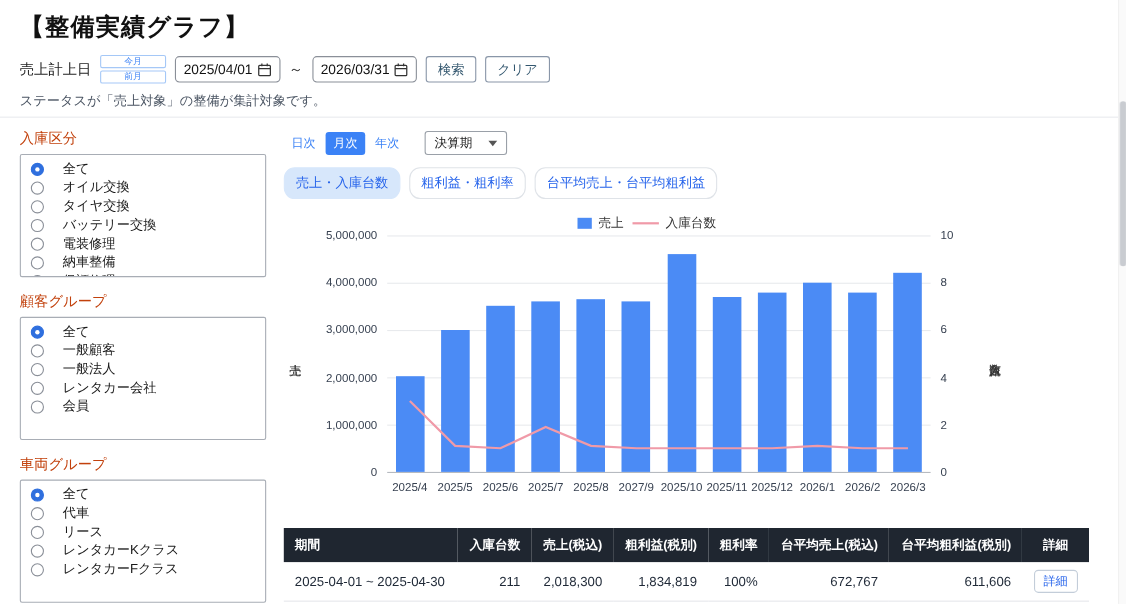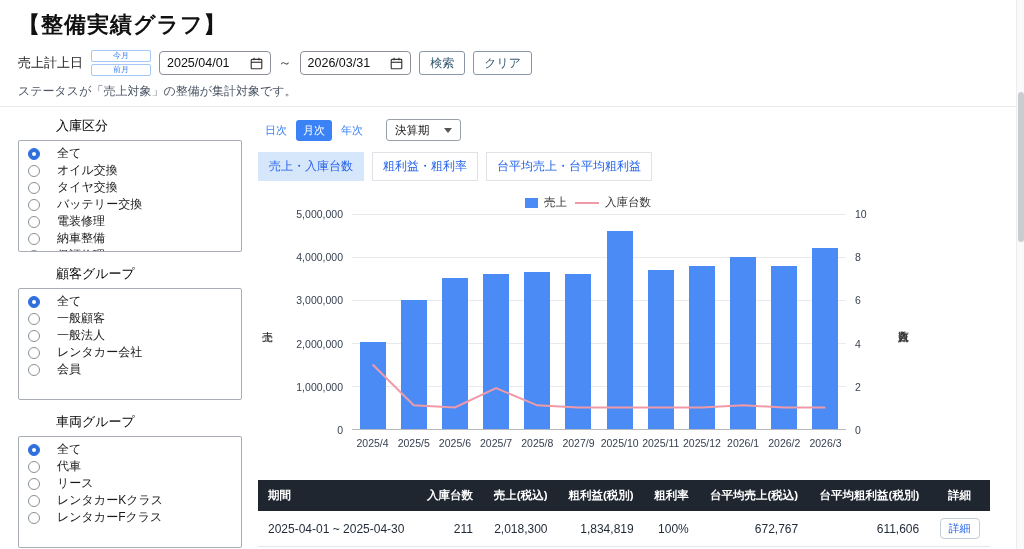--- a/index.html
+++ b/index.html
@@ -20,37 +20,37 @@
   }
   .filter-bar { display: flex; align-items: center; gap: 8px; }
   .filter-label { font-size: 13px; color: #222; }
   .quick-buttons { display: flex; flex-direction: column; gap: 2px; }
   .quick-btn {
     font-size: 8px; line-height: 10px; padding: 0 21px; border-radius: 2px;
     border: 1px solid #a5c8f7; color: #3b82f6; background: #fff; cursor: pointer;
     font-family: inherit;
   }
   .date-input {
-    display: inline-flex; align-items: center; gap: 20px; height: 24px;
+    display: inline-flex; align-items: center; gap: 4px; height: 24px;
     border: 1px solid #8a8f98; border-radius: 4px; background: #fff;
     padding: 0 7px; font-size: 12.5px; color: #111; cursor: pointer;
   }
   .tilde { font-size: 13px; color: #333; }
   .btn {
     height: 24px; padding: 0 10px; font-size: 12px; border-radius: 3px;
     border: 1px solid #8996a8; background: #fff; color: #32566e; cursor: pointer;
     font-family: inherit;
   }
   .note { font-size: 12px; color: #4b5563; margin-top: 7px; }
 
   
   .main { display: flex; gap: 16px; padding: 10px 8px 0 18px; }
   .sidebar { width: 224px; flex: none; }
   .filter-group { margin-bottom: 13px; }
-  .group-label { font-size: 13px; color: #000000; margin-bottom: 5px; margin-left: 38px; }
+  .group-label { font-size: 13px; color: #c2410c; margin-bottom: 5px; }
   .group-box {
     border: 1px solid #a8adb5; border-radius: 2px; background: #fff;
     height: 112px; padding: 6px 9px; overflow: hidden;
   }
   .radio-row { display: flex; align-items: center; gap: 17px; font-size: 12px; line-height: 13px; margin-bottom: 4px; cursor: pointer; }
   .radio { width: 12px; height: 12px; flex: none; border-radius: 50%; border: 1px solid #8a8f98; background: #fff; position: relative; }
   .radio.on { border-color: #2f6fde; background: #2f6fde; }
   .radio.on::after { content: ''; position: absolute; inset: 3px; border-radius: 50%; background: #fff; }
 
   .content { flex: 1; min-width: 0; }
@@ -60,21 +60,21 @@
   .ptab { font-size: 11px; color: #3b82f6; padding: 3px 7px; border-radius: 3px; cursor: pointer; }
   .ptab.active { background: #3b82f6; color: #fff; }
   .select {
     display: inline-flex; align-items: center; gap: 14px; height: 22px;
     border: 1px solid #9aa0a8; border-radius: 3px; padding: 0 8px;
     font-size: 11.5px; color: #222; margin-left: 14px; cursor: pointer; background: #fff;
   }
   .chev { width: 0; height: 0; border-left: 4px solid transparent; border-right: 4px solid transparent; border-top: 5px solid #555; }
   .view-tabs { display: flex; gap: 8px; margin-bottom: 14px; }
   .vtab {
-    font-size: 12px; color: #2563eb; padding: 5px 10px; border-radius: 0;
+    font-size: 12px; color: #2563eb; padding: 5px 10px; border-radius: 10px;
     border: 1px solid #dfe3e8; background: #fff; cursor: pointer; white-space: nowrap;
   }
   .vtab.active { background: #d7e7fb; border-color: #d7e7fb; }
 
   
   .chart { width: 660px; margin-top: 8px; }
   .legend { display: flex; justify-content: center; align-items: center; gap: 8px; font-size: 11.5px; color: #333; margin-bottom: 4px; }
   .legend-item { display: inline-flex; align-items: center; gap: 6px; cursor: pointer; }
   .legend .sq { width: 13px; height: 10px; display: inline-block; }
   .legend .ln { width: 24px; height: 2px; display: inline-block; }

